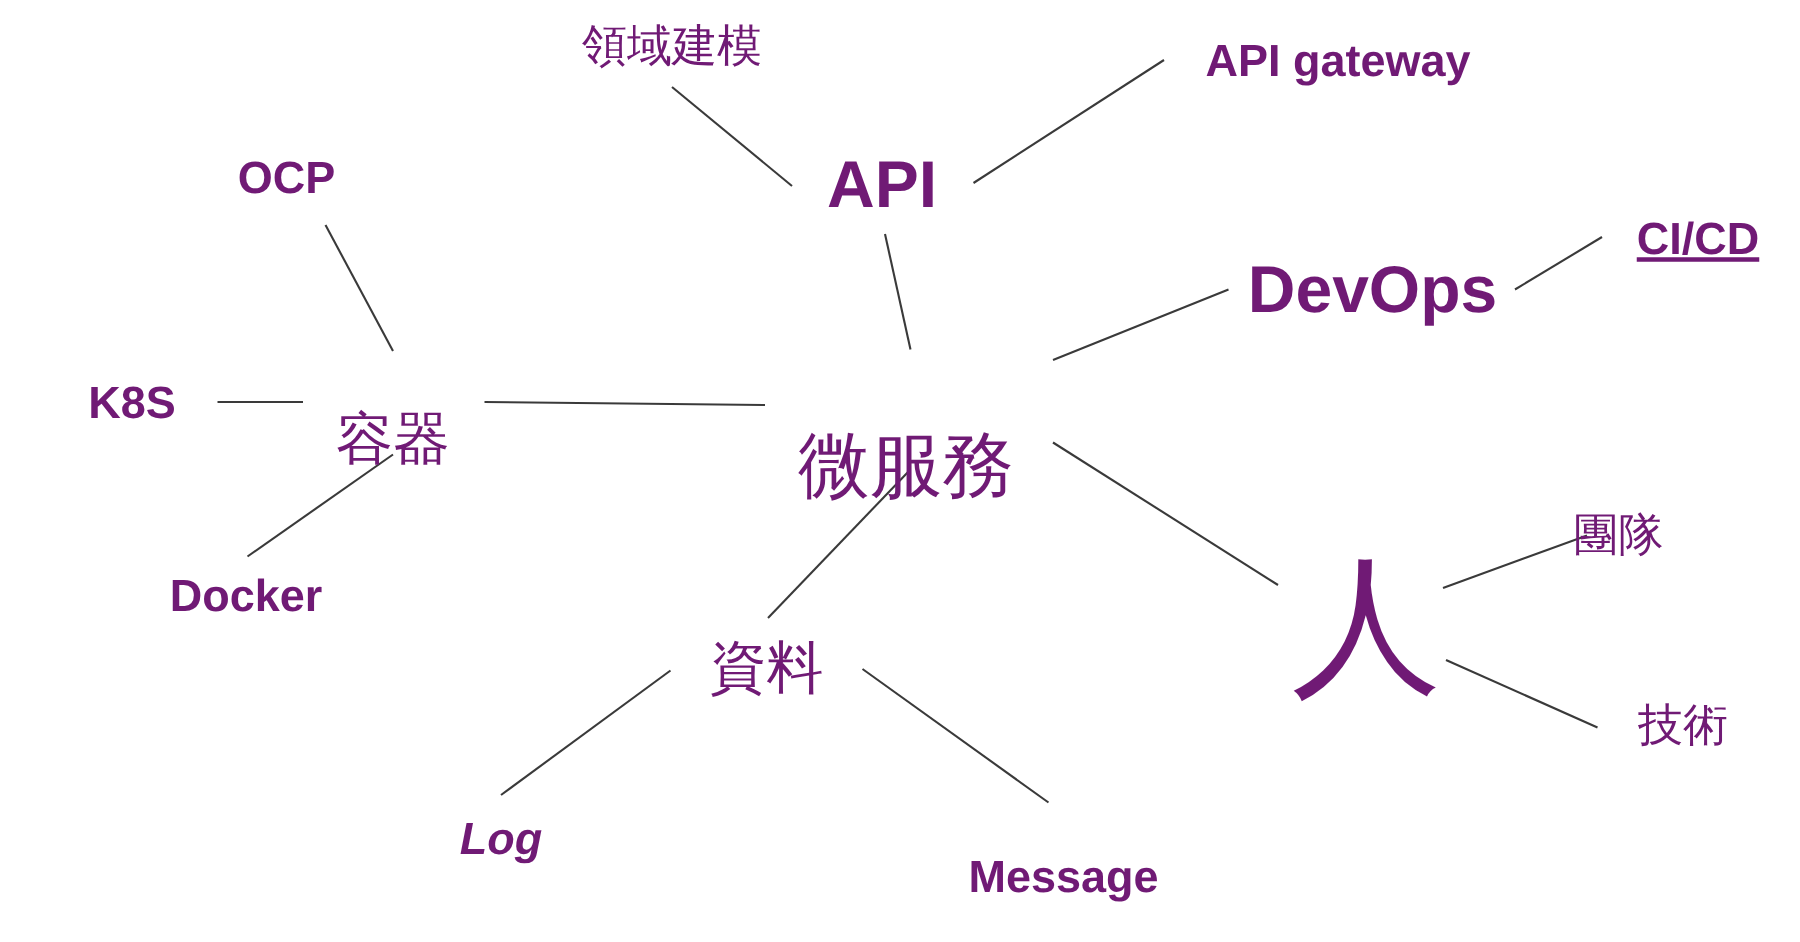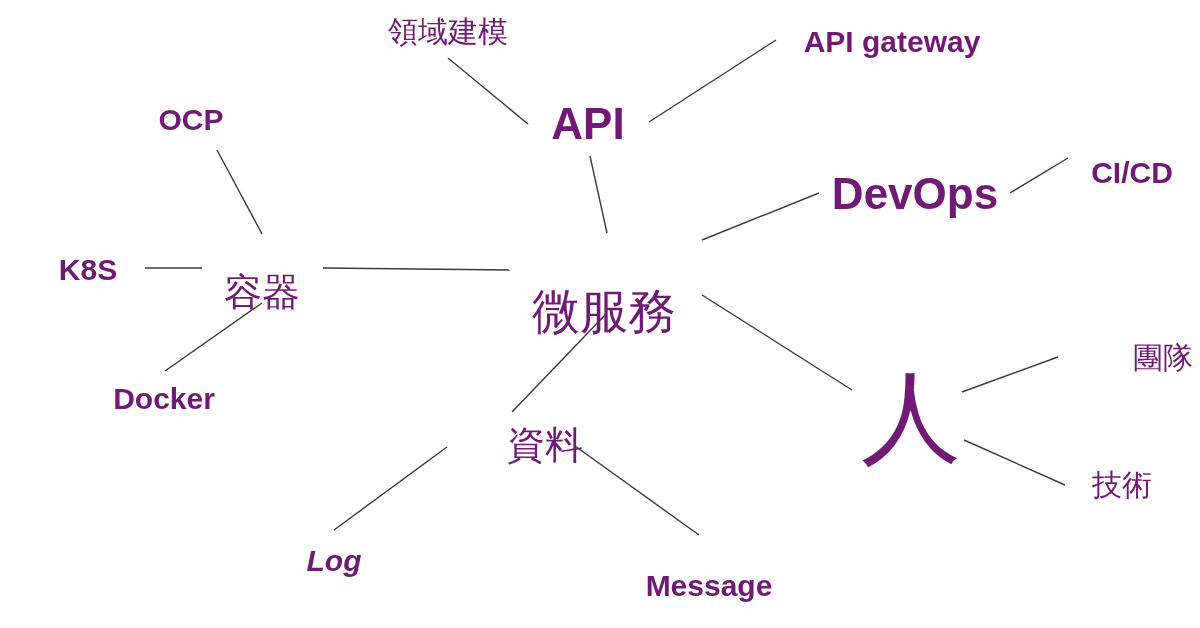--- a/index.html
+++ b/index.html
@@ -38,28 +38,28 @@
   <line x1="575" y1="446" x2="699" y2="535"></line>
 </svg>
 
 <div class="node cjk s-xl" style="left:604px; top:272px;margin-top:39px;">微服務</div>
 
 <div class="node s-lg" style="left:588px; top:124px;">API</div>
 <div class="node cjk s-sm" style="left:448px; top:31px;">領域建模</div>
 <div class="node s-sm" style="left:892px; top:41px;">API gateway</div>
 
 <div class="node s-lg" style="left:915px; top:194px;">DevOps</div>
-<div class="node s-sm" style="left:1132px; top:172px;">CI/CD</div>
+<div class="node s-sm" style="left:1132px; top:160px;text-decoration:underline;">CI/CD</div>
 
 <div class="node cjk s-md" style="left:262px; top:269px;margin-top:24px;">容器</div>
 <div class="node s-sm" style="left:191px; top:119px;">OCP</div>
 <div class="node s-sm" style="left:88px; top:269px;">K8S</div>
 <div class="node s-sm" style="left:164px; top:398px;">Docker</div>
 
-<div class="node cjk s-md" style="left:511px; top:446px;margin-left:34px;">資料</div>
+<div class="node cjk s-md" style="left:511px; top:446px;">資料</div>
 <div class="node s-sm" style="left:334px; top:560px;font-style:italic;">Log</div>
 <div class="node s-sm" style="left:699px; top:585px;margin-left:10px;">
   <div>Message</div>
 </div>
 
 <div class="node cjk s-xxl" style="left:911px; top:418px;">人</div>
-<div class="node cjk s-sm" style="left:1163px; top:357px;">團隊</div>
+<div class="node cjk s-sm" style="left:1079px; top:357px;">團隊</div>
 <div class="node cjk s-sm" style="left:1122px; top:484px;">技術</div>
 
 </body></html>

